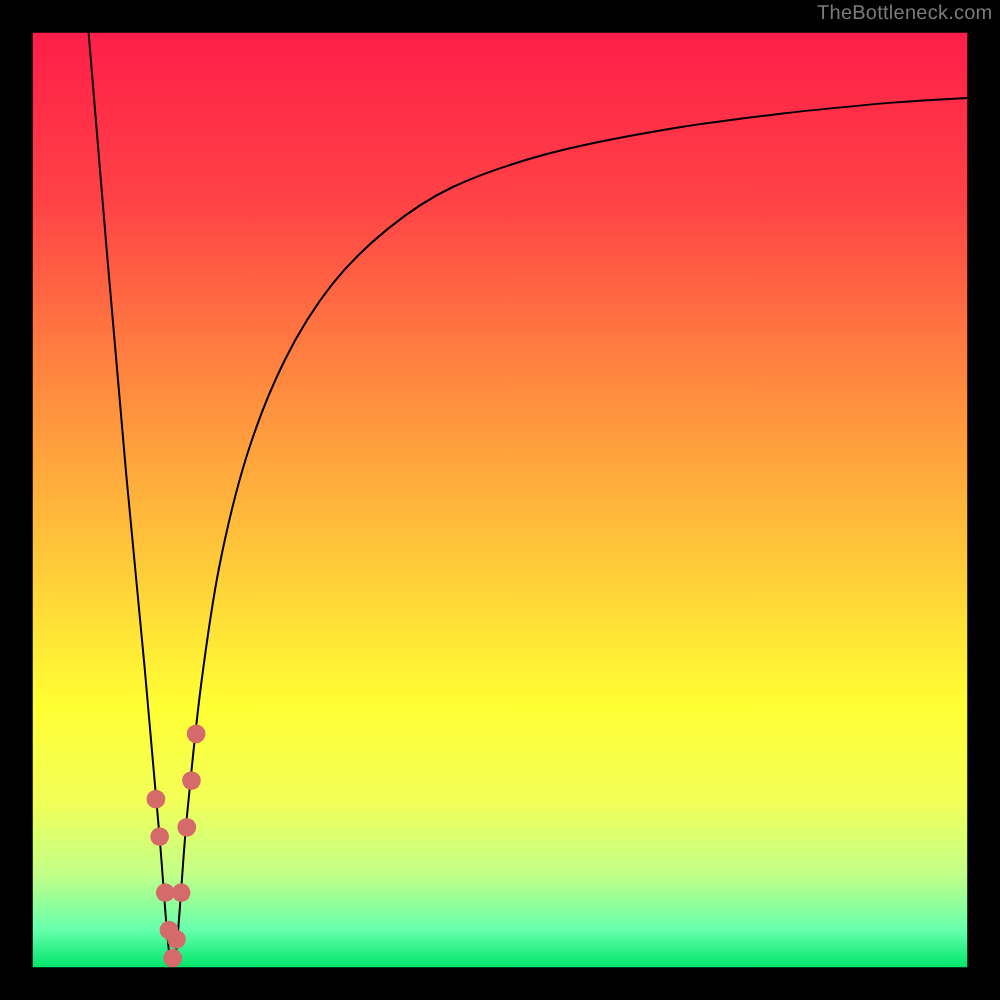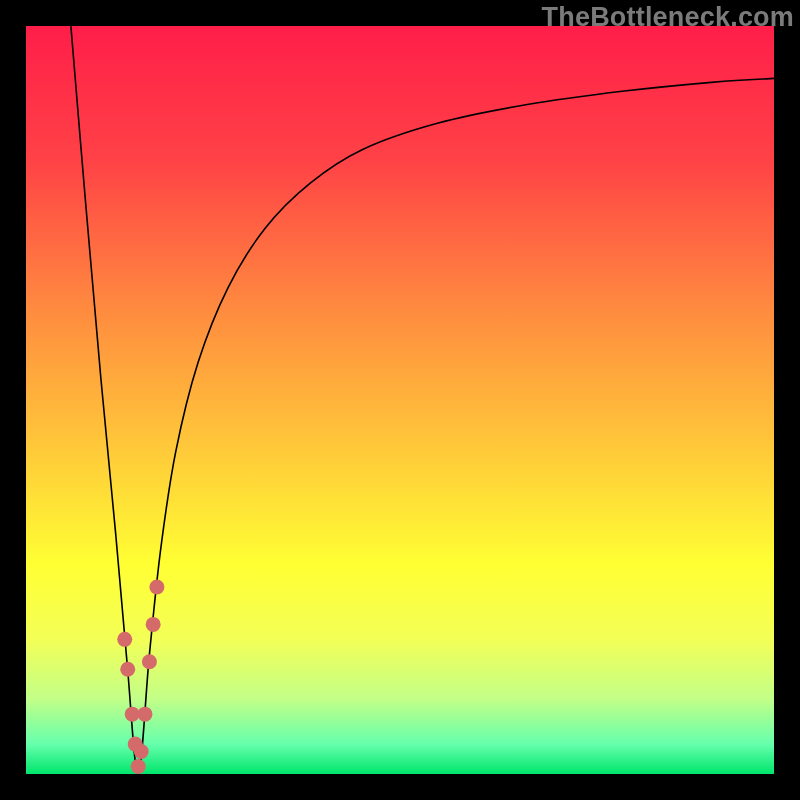--- a/index.html
+++ b/index.html
@@ -24,23 +24,23 @@
     left: 0;
     top: 0;
     width: 748px;
     height: 748px;
   }
   .attrib {
     position: absolute;
     top: 2px;
     right: 6px;
     color: #7b7b7b;
-    font-size: 27px;
+    font-size: 16px;
     letter-spacing: 0.2px;
-    font-weight: 700;
+    font-weight: 400;
   }
 </style>
 </head>
 <body>
 
 <div class="attrib">TheBottleneck.com</div>
 
 <div class="frame">
   <svg class="plot" viewBox="0 0 748 748" preserveAspectRatio="none">
     <defs>

